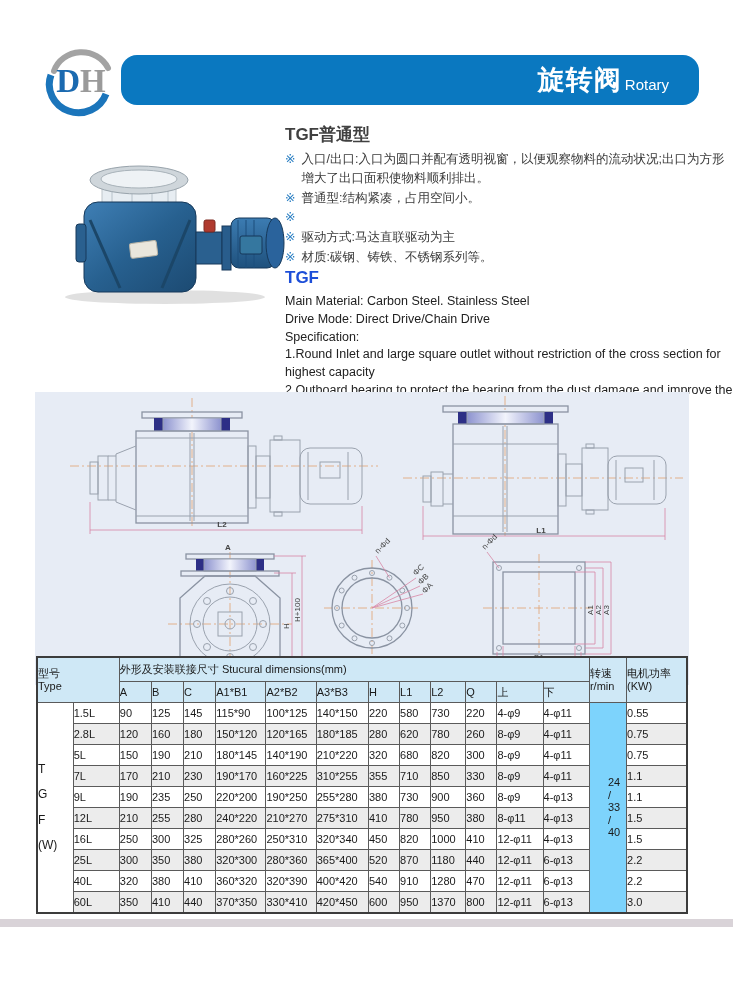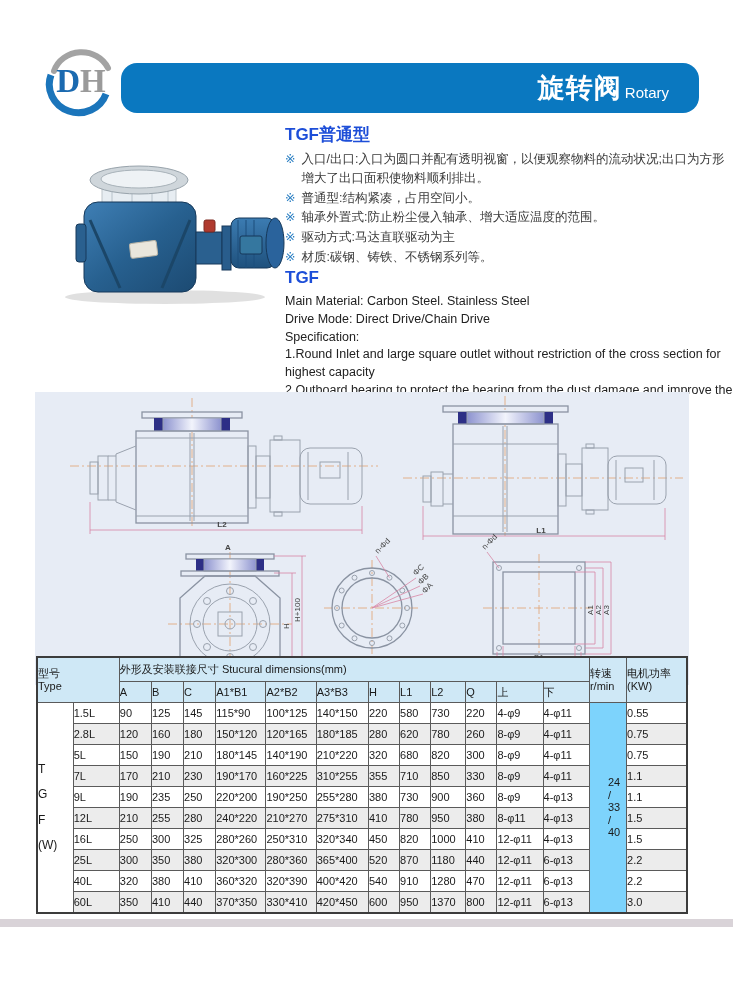--- a/index.html
+++ b/index.html
@@ -1,28 +1,28 @@
 <!DOCTYPE html>
 <html><head>
 <meta charset="utf-8">
 <style>
   html,body{margin:0;padding:0;background:#ffffff;}
   #page{position:relative;width:733px;height:927px;background:#ffffff;overflow:hidden;
         font-family:"Liberation Sans","DejaVu Sans",sans-serif;}
 
   
   .logo{position:absolute;left:40px;top:44px;width:82px;height:74px;}
-  .banner{position:absolute;left:121px;top:63px;width:578px;height:50px;background:#0a78c0;
+  .banner{position:absolute;left:121px;top:55px;width:578px;height:50px;background:#0a78c0;
           border-radius:16px;display:flex;align-items:center;justify-content:flex-end;
           padding-right:30px;box-sizing:border-box;color:#fff;}
   .banner .zh{font-size:27px;font-weight:bold;letter-spacing:1px;}
   .banner .en{font-size:15px;margin-left:3px;margin-top:8px;}
 
   
-  .intro-heading{position:absolute;left:285px;top:123px;font-size:17px;font-weight:bold;color:#1d4ed8;}
+  .intro-heading{position:absolute;left:285px;top:123px;font-size:17px;font-weight:bold;color:#404040;}
   .features{position:absolute;left:285px;top:150px;width:445px;font-size:12.5px;color:#3a3a3a;line-height:1.5;}
   .bullet{display:flex;margin-bottom:1px;}
   .bullet .marker{color:#2b7fc3;margin-right:6px;flex:0 0 auto;}
 
   .photo{position:absolute;left:50px;top:150px;width:238px;height:158px;}
 
   
   .spec-heading{position:absolute;left:285px;top:268px;font-size:17px;font-weight:bold;color:#1d4ed8;}
   .spec{position:absolute;left:285px;top:293px;width:455px;font-size:12.5px;color:#222;line-height:1.42;}
 
@@ -121,21 +121,20 @@
       <div class="bullet">
         <span class="marker">※</span>
         <span class="btext">入口/出口:入口为圆口并配有透明视窗，以便观察物料的流动状况;出口为方形增大了出口面积使物料顺利排出。</span>
       </div>
       <div class="bullet">
         <span class="marker">※</span>
         <span class="btext">普通型:结构紧凑，占用空间小。</span>
       </div>
       <div class="bullet">
         <span class="marker">※</span>
-        <span class="btext">轴承外置式:防止粉尘侵入轴承、增大适应温度的范围。</span>
       </div>
       <div class="bullet">
         <span class="marker">※</span>
         <span class="btext">驱动方式:马达直联驱动为主</span>
       </div>
       <div class="bullet">
         <span class="marker">※</span>
         <span class="btext">材质:碳钢、铸铁、不锈钢系列等。</span>
       </div>
     </div>

